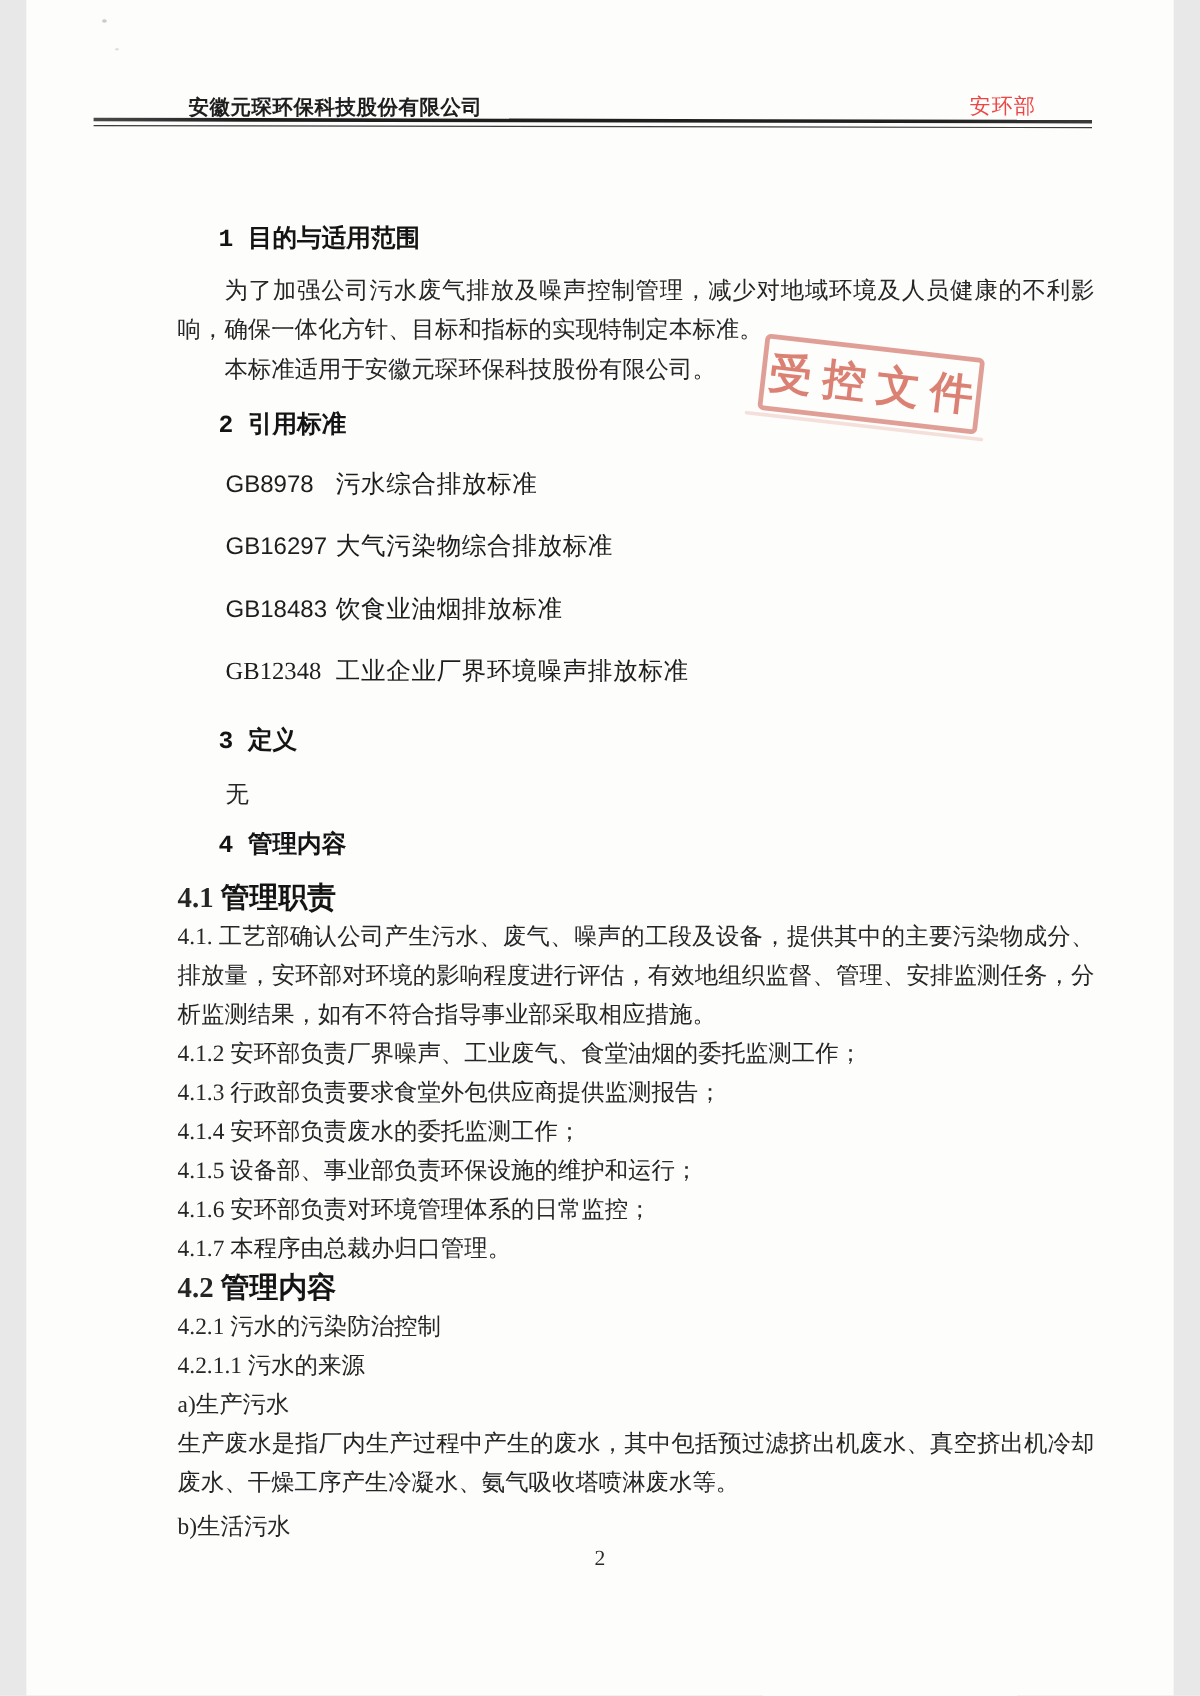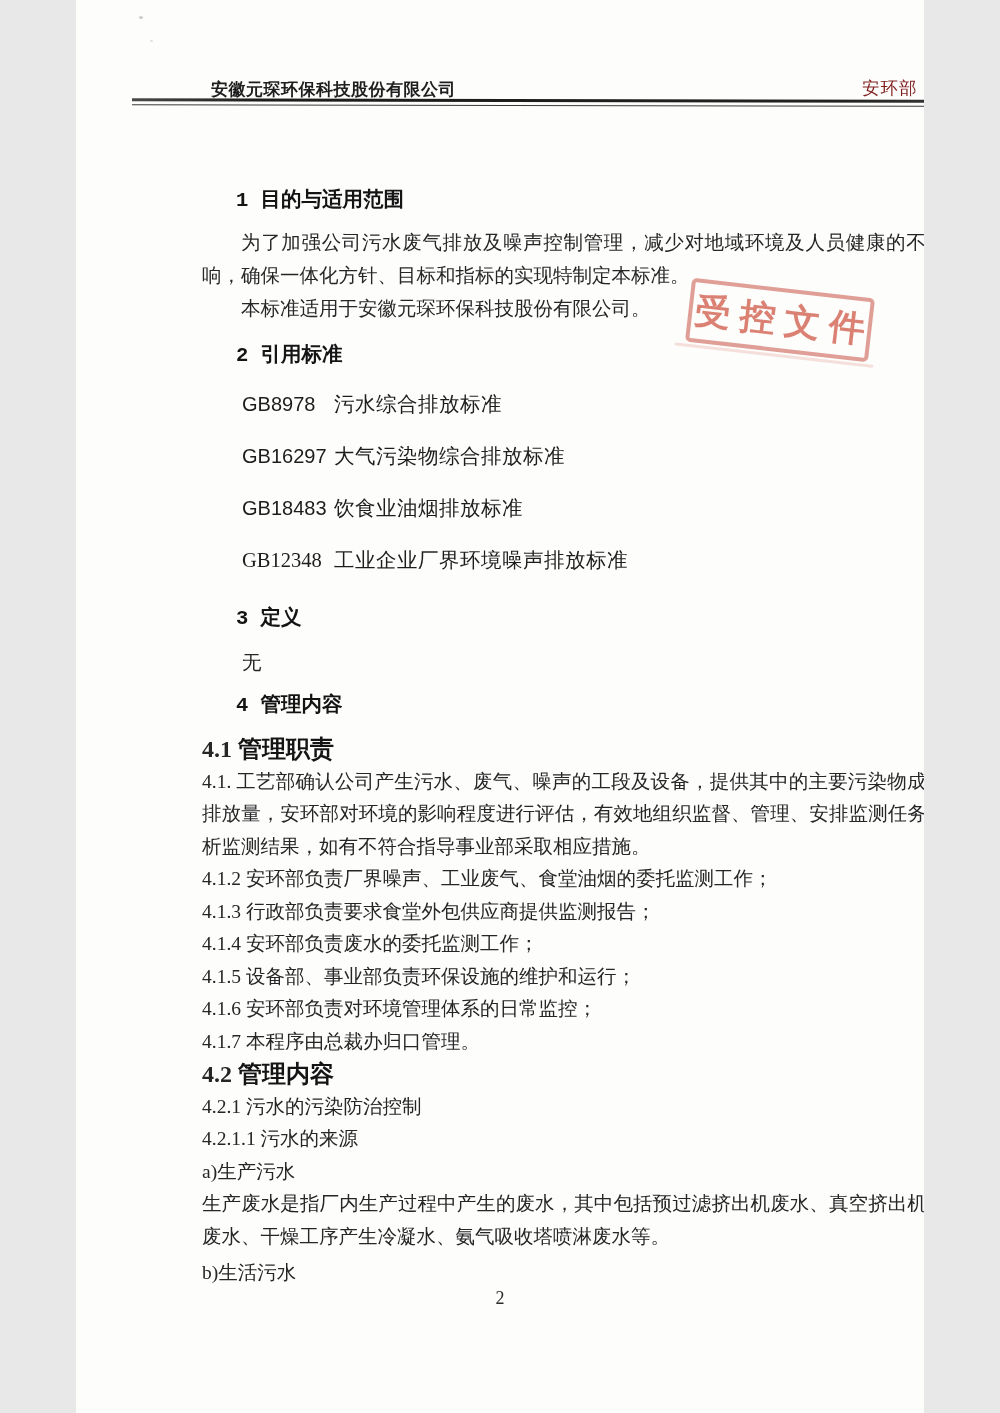--- a/index.html
+++ b/index.html
@@ -1,38 +1,38 @@
 <!DOCTYPE html>
 <html><head>
 <meta charset="utf-8">
 <style>
   html,body { margin:0; padding:0; background:#e8e8e8; }
   .page {
     position: relative;
-    width: 848px;
+    width: 956px;
     height: 1413px;
     margin: 0 auto;
     background: #fdfdfc;
     overflow: hidden;
     color: #262626;
     font-family: "Liberation Serif", "DejaVu Serif", serif;
   }
 
   
   .header { position: absolute; top: 0; left: 0; right: 0; }
   .company {
     position: absolute; left: 135px; top: 78px;
     font-family: "Liberation Sans", "DejaVu Sans", sans-serif;
     font-size: 17px; font-weight: 600; color: #1e1e1e;
     letter-spacing: 0.5px; white-space: nowrap;
   }
   .department {
     position: absolute; left: 786px; top: 76px;
     font-family: "Liberation Sans", "DejaVu Sans", sans-serif;
-    font-size: 17.5px; font-weight: 500; color: #7f1d1d;
+    font-size: 17.5px; font-weight: 500; color: #ef4444;
     letter-spacing: 1px; white-space: nowrap;
   }
   .rule-thick {
     position: absolute; left: 56px; top: 99px; width: 832px; height: 3px;
     background: linear-gradient(90deg,#4a4a4a,#1c1c1c 15%,#222 85%,#3a3a3a);
     transform: rotate(0.12deg);
   }
   .rule-thin {
     position: absolute; left: 56px; top: 105px; width: 832px; height: 1.4px;
     background: #3b3b3b;

